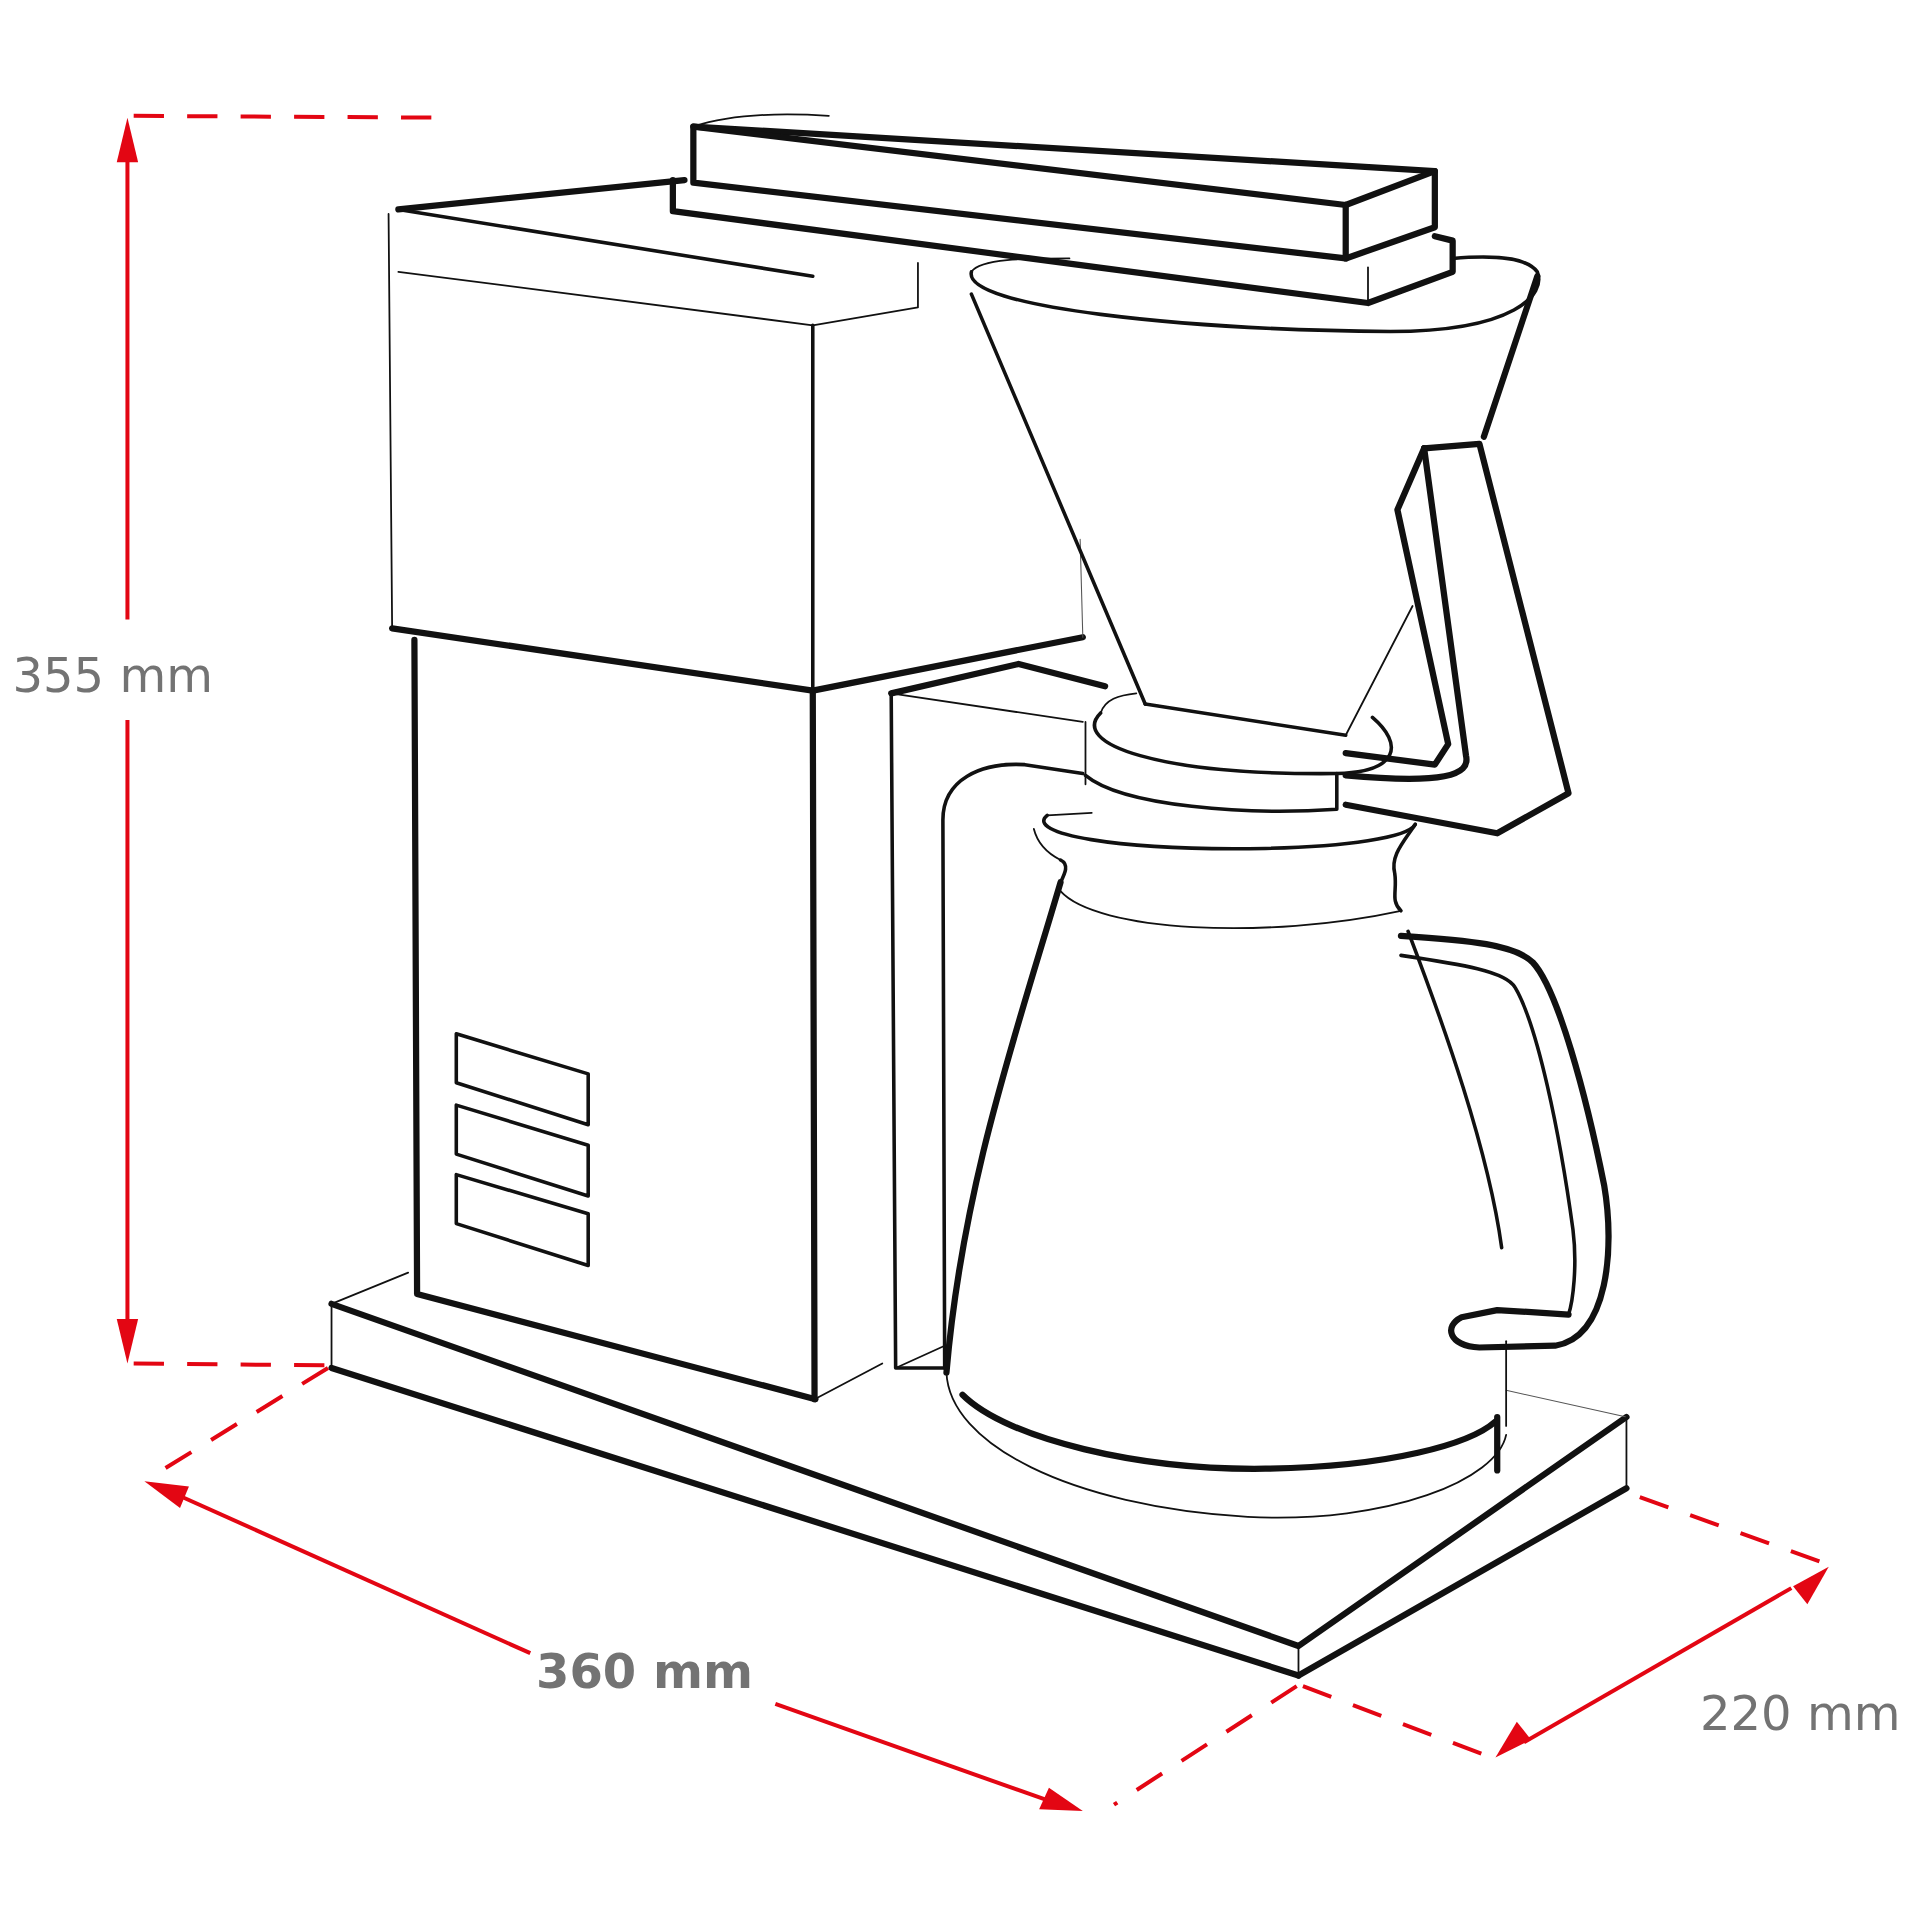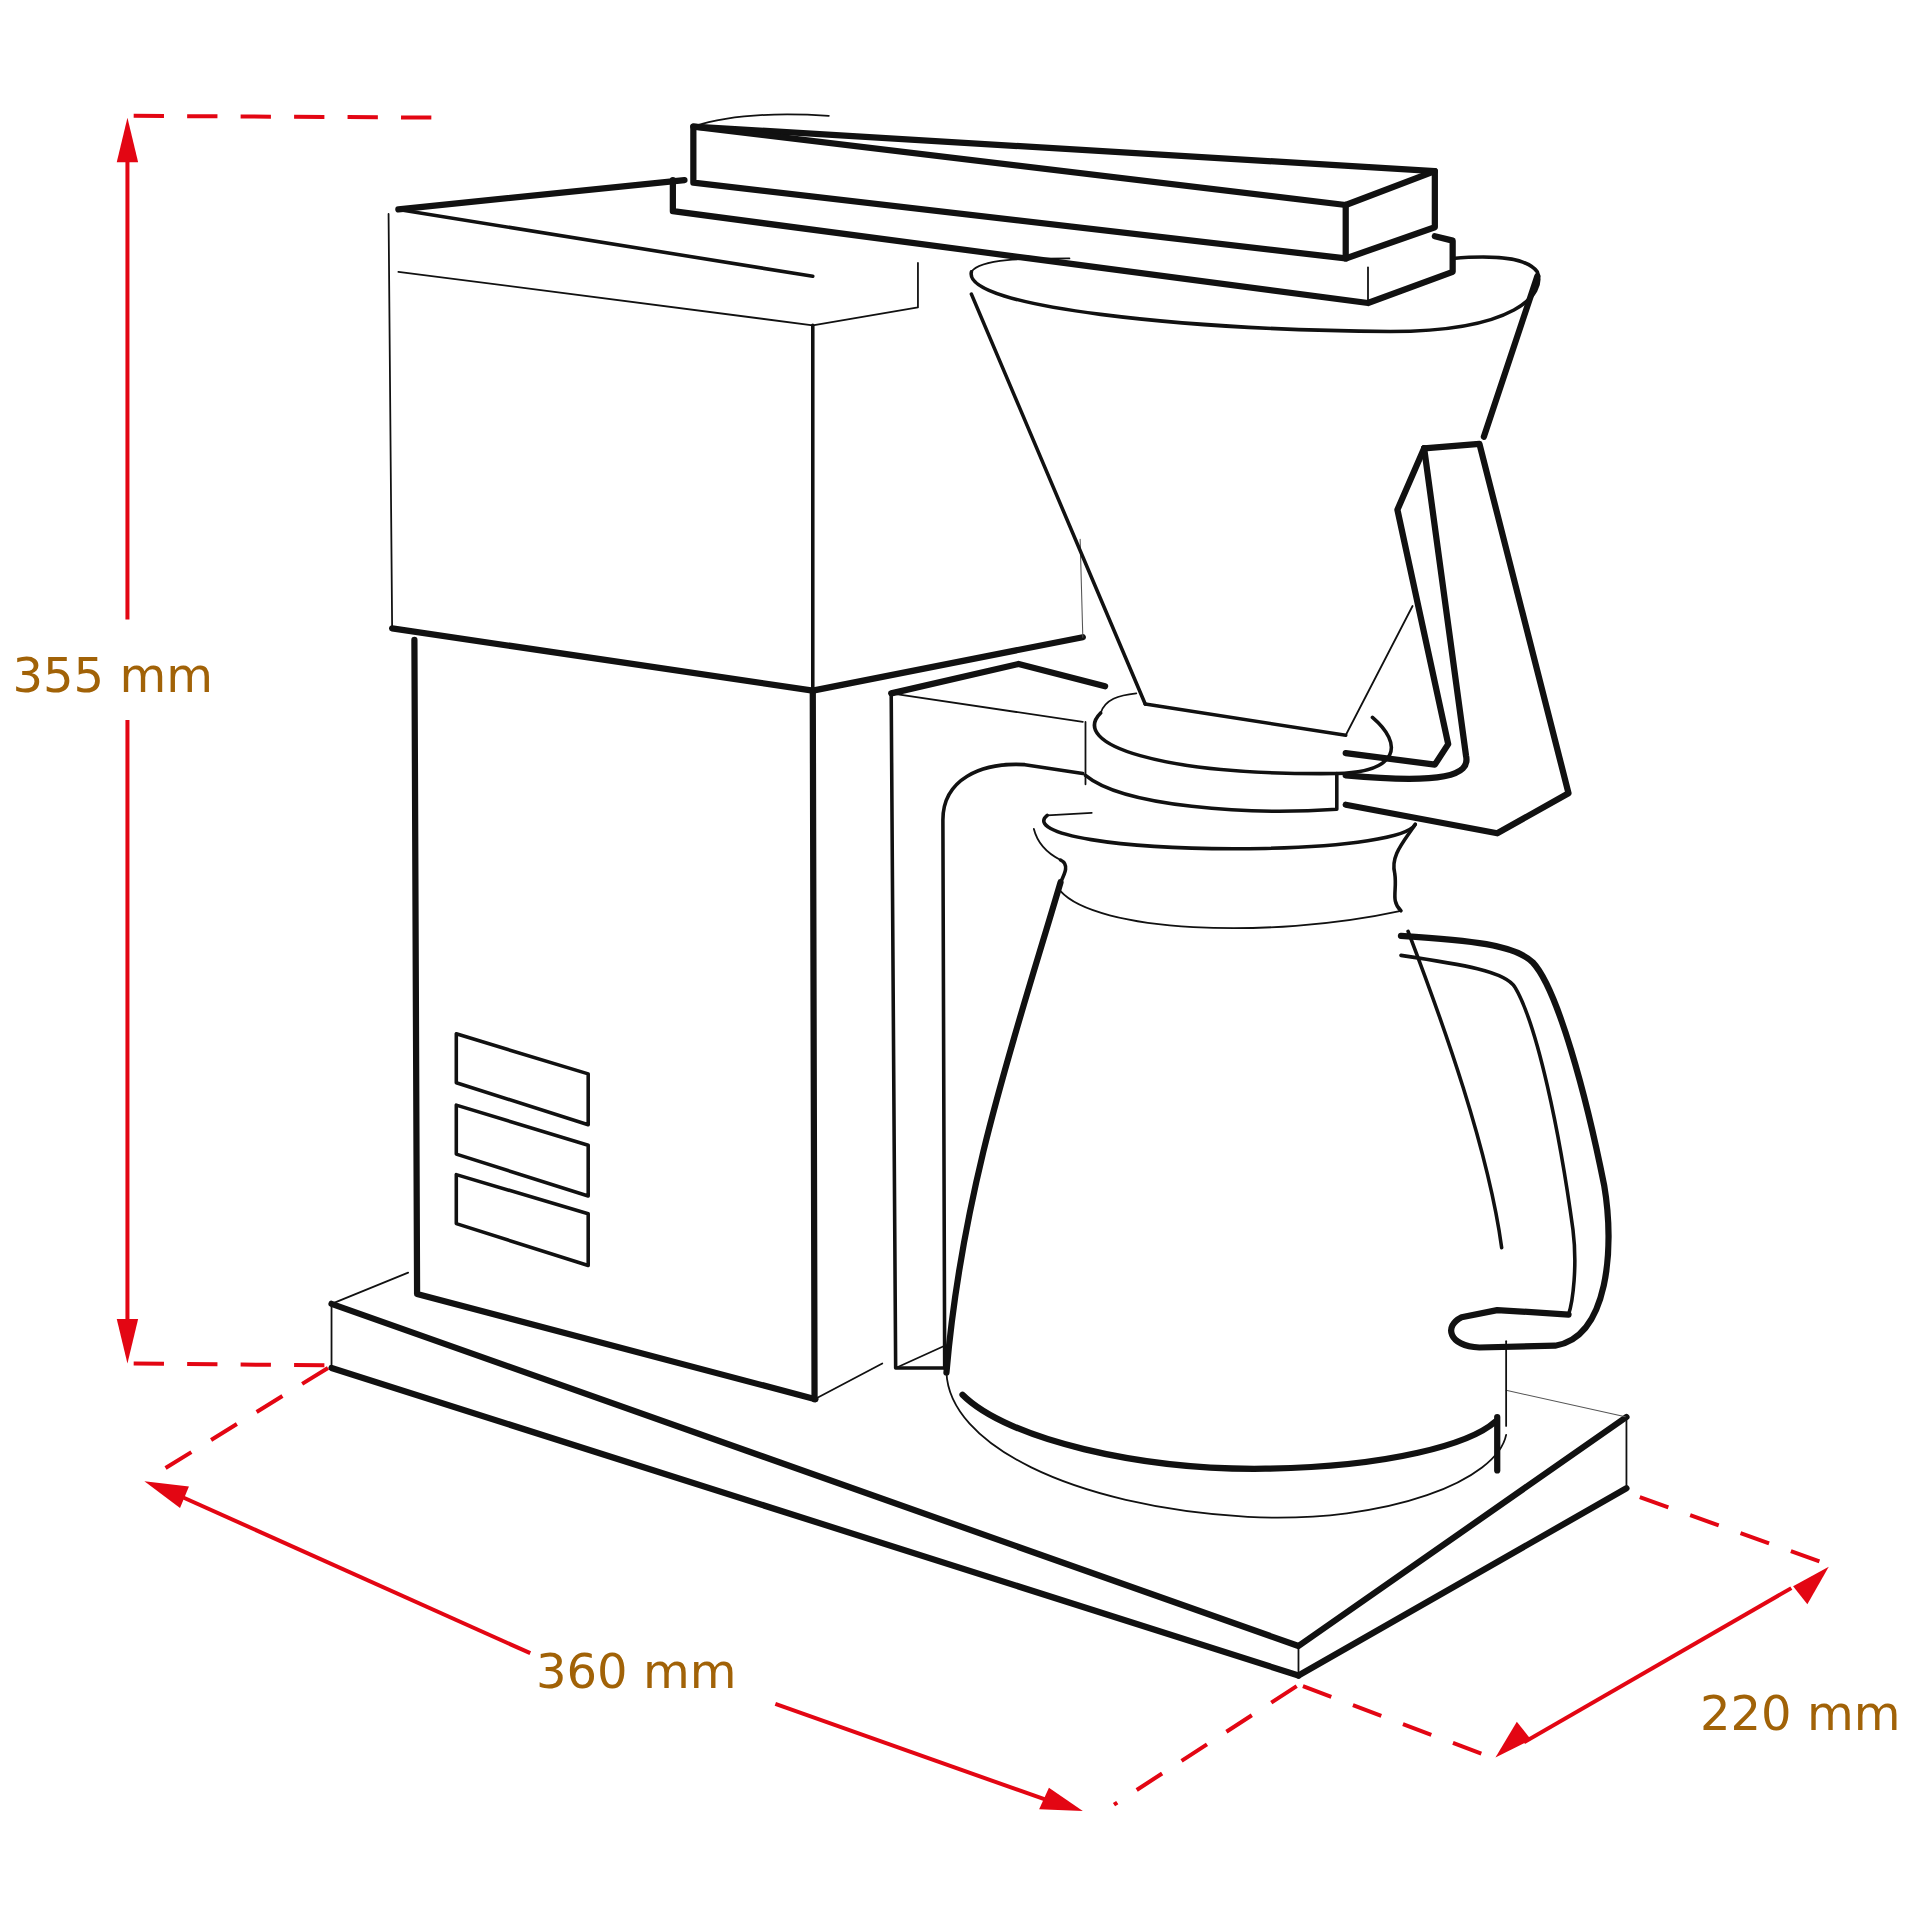--- a/index.html
+++ b/index.html
@@ -9,21 +9,21 @@
   .thick { stroke-width: 7; }
   .mid { stroke-width: 4; }
   .thin { stroke-width: 2; }
   .hair { stroke-width: 1.2; stroke: #555; }
   .dim { fill: none; stroke: #e30613; stroke-width: 4.5; }
   .dash { stroke-dasharray: 34 26; }
   .dim-label {
     position: absolute;
     font-family: "DejaVu Sans", sans-serif;
     font-size: 48px;
-    color: #a16207;
+    color: #737373;
     white-space: nowrap;
     line-height: 1;
   }
 </style>
 </head>
 <body>
 
 <div id="stage">
 <svg width="1925" height="1925" viewBox="0 0 2160 2160" xmlns="http://www.w3.org/2000/svg">
 
@@ -149,16 +149,16 @@
     <line class="dim dash" x1="1840" y1="1680" x2="2050" y2="1755"></line>
     <line class="dim dash" x1="1462" y1="1892" x2="1668" y2="1970"></line>
     <line class="dim" x1="1710" y1="1955" x2="2010" y2="1782"></line>
     <polygon points="2052,1758 2028,1800 2012,1780" fill="#e30613"></polygon>
     <polygon points="1678,1972 1702,1932 1718,1952" fill="#e30613"></polygon>
   </g>
 </svg>
 
 
 <div class="dim-label" style="left:12.5px; top:651px;">355 mm</div>
-<div class="dim-label" style="left:536px; top:1647px;">360 mm</div>
+<div class="dim-label" style="left:536px; top:1647px;font-weight:bold;">360 mm</div>
 <div class="dim-label" style="left:1700px; top:1689px;">220 mm</div>
 </div>
 
 
 </body></html>

